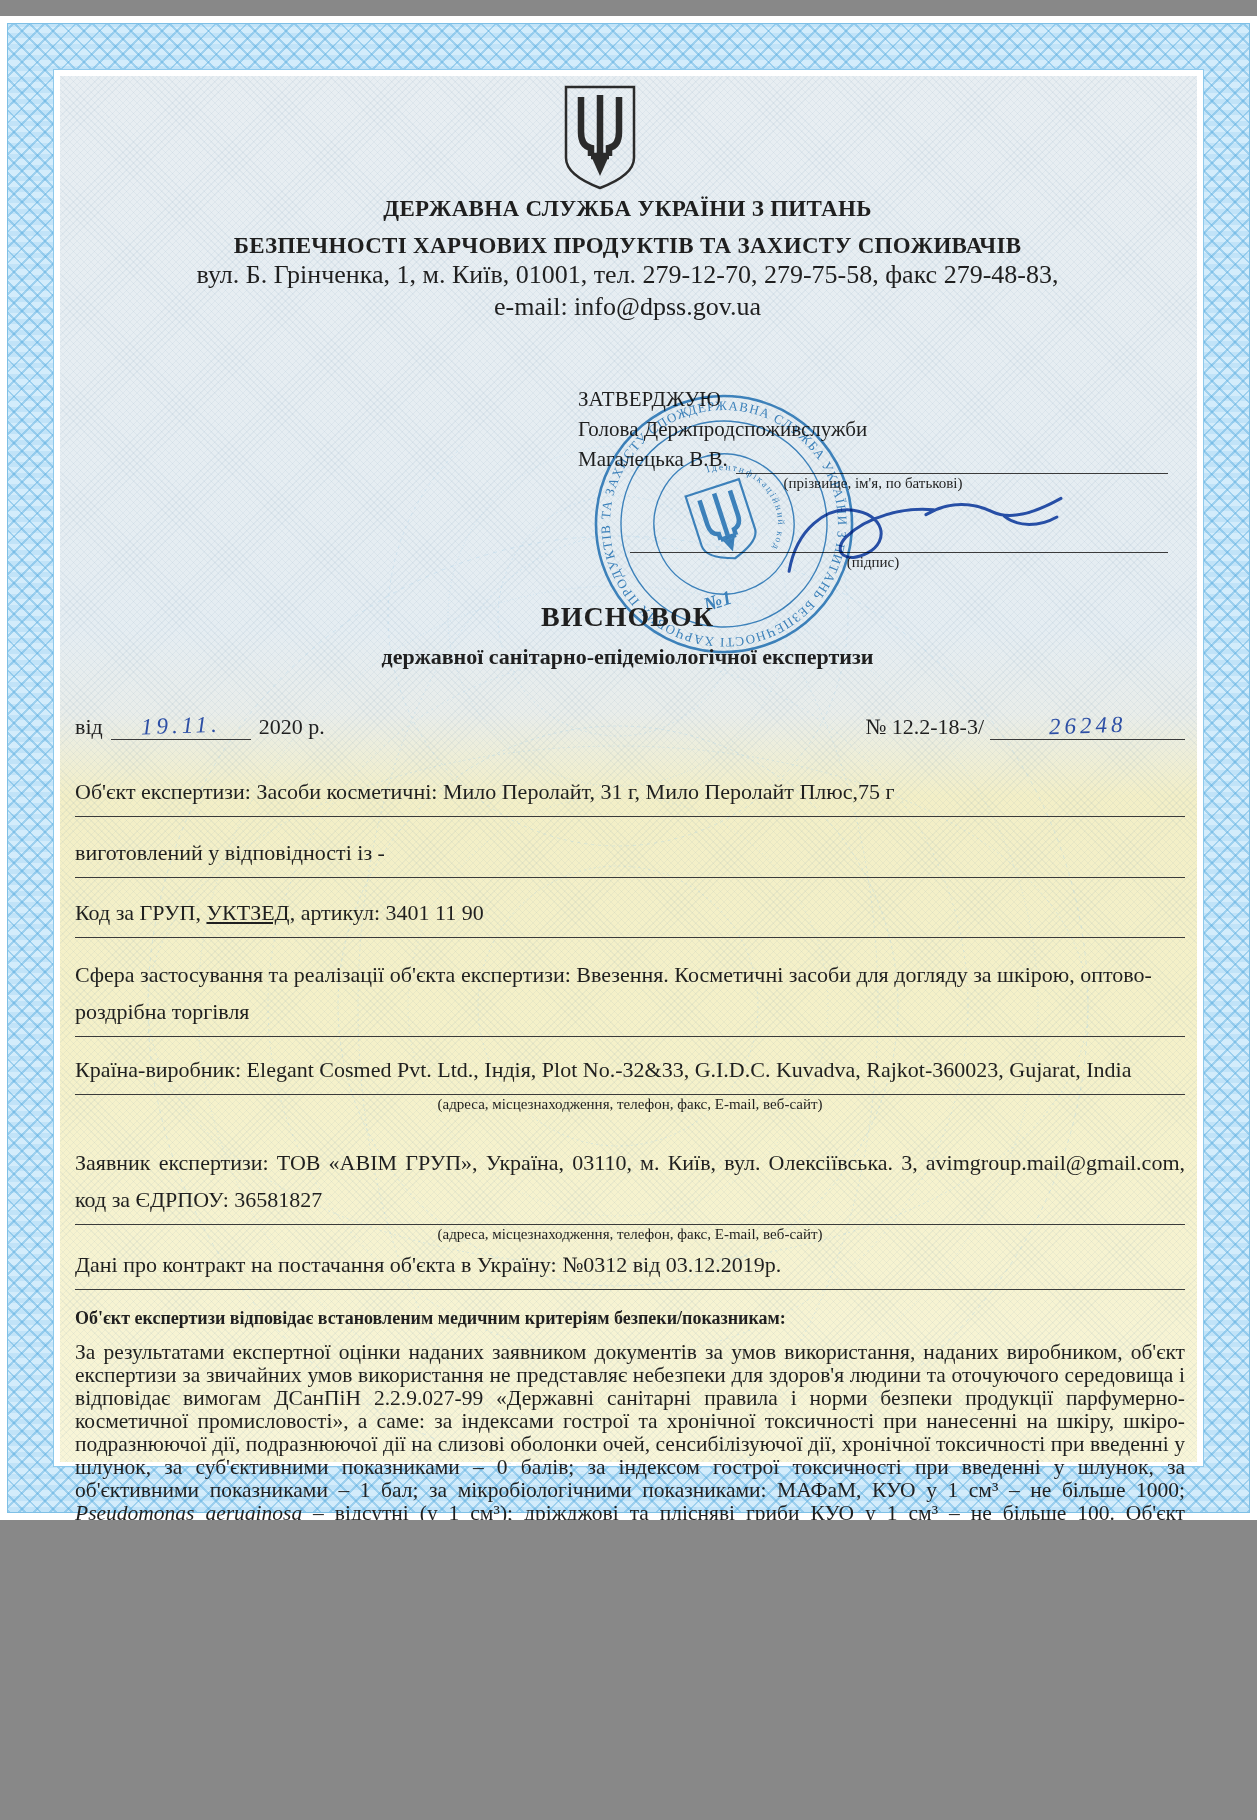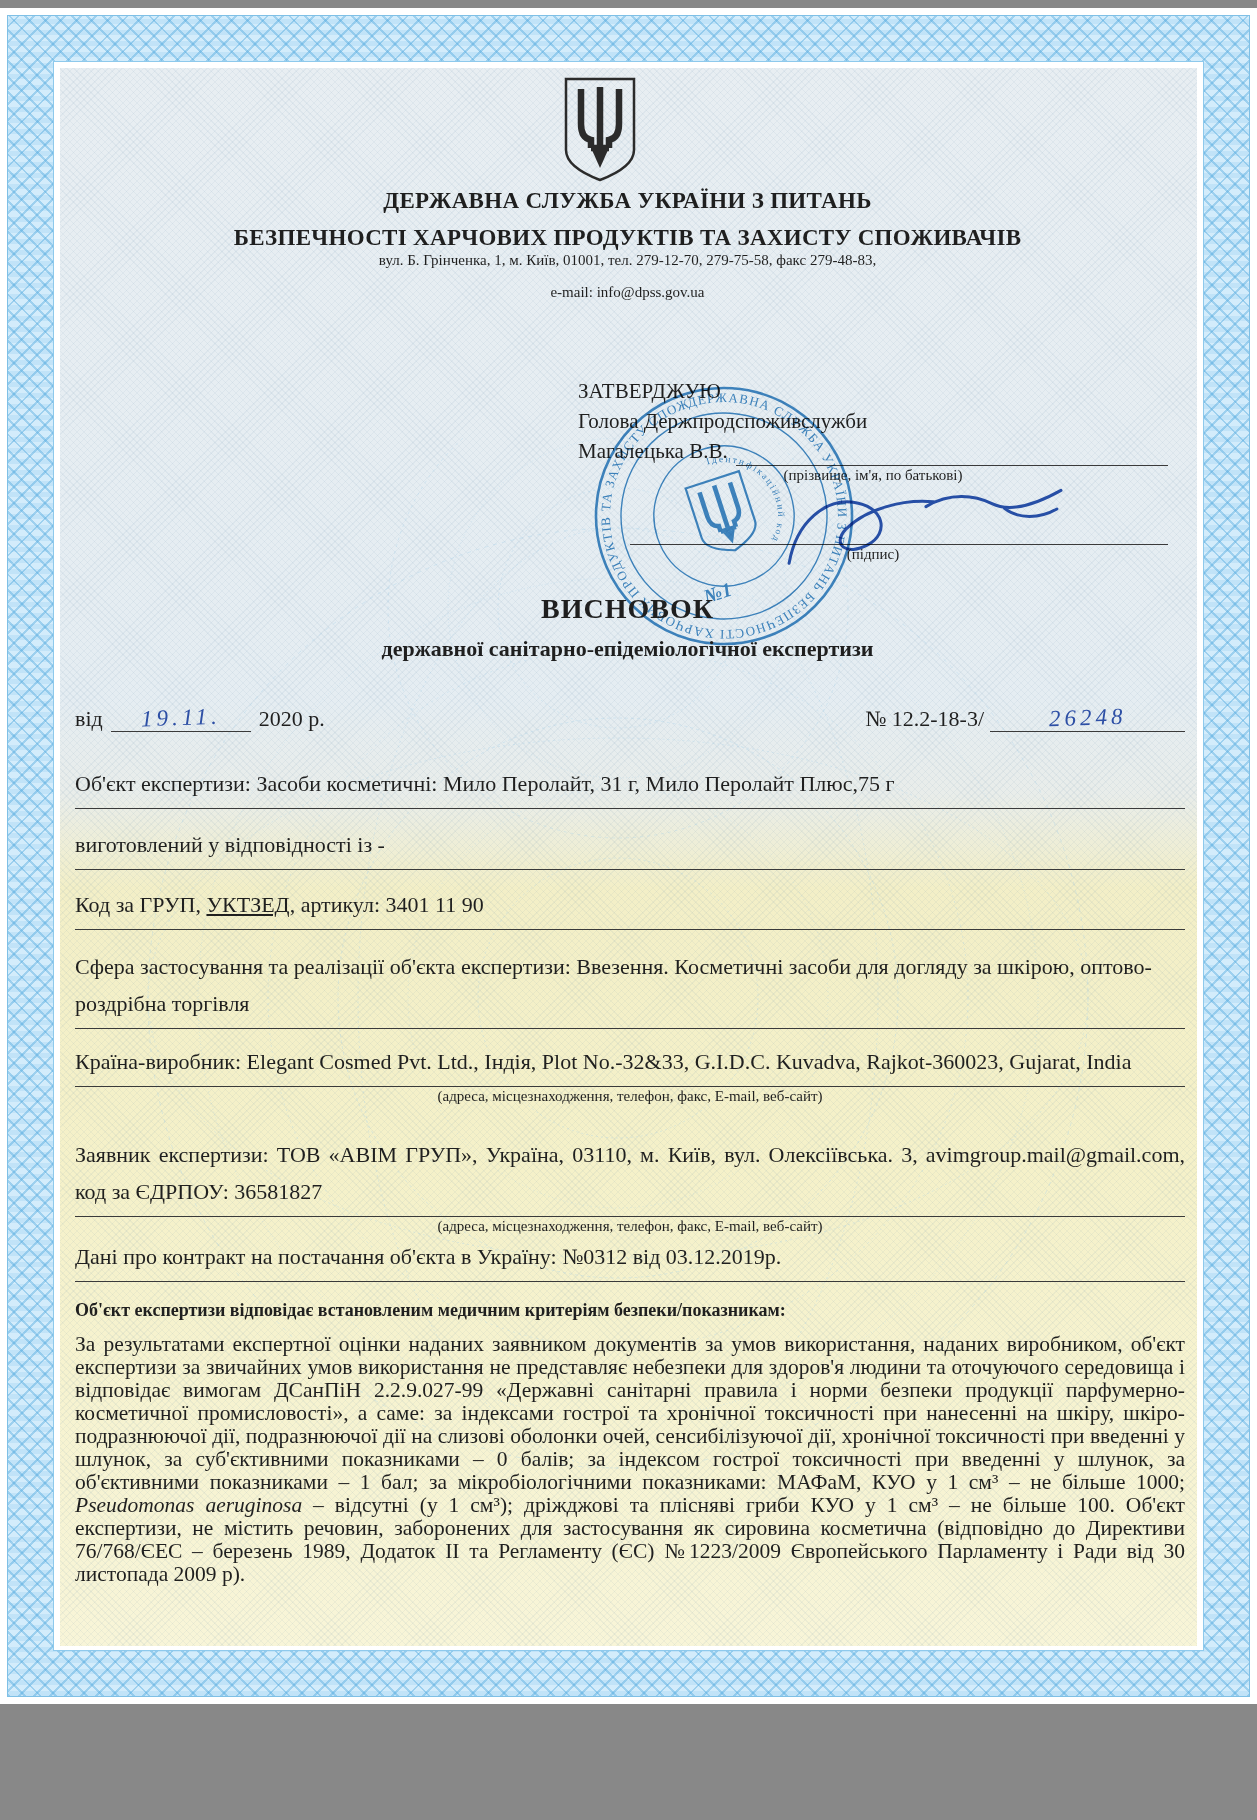--- a/index.html
+++ b/index.html
@@ -1,19 +1,19 @@
 <!DOCTYPE html>
 <html><head>
 <meta charset="utf-8">
 <style>
   html,body{margin:0;padding:0;background:#888;}
   .page{
-    position:relative;width:1257px;height:1696px;background:#ffffff;
+    position:relative;width:1257px;height:1504px;background:#ffffff;
     font-family:"Liberation Serif","DejaVu Serif",serif;color:#1f1f1f;
-    overflow:hidden;margin:8px auto;
+    overflow:hidden;margin:16px auto;
   }
   
   .border-band{
     position:absolute;inset:8px;
     background:
       repeating-linear-gradient(45deg, rgba(84,170,222,.42) 0 2px, rgba(84,170,222,0) 2px 11px),
       repeating-linear-gradient(-45deg, rgba(84,170,222,.42) 0 2px, rgba(84,170,222,0) 2px 11px),
       repeating-linear-gradient(0deg, rgba(140,200,238,.25) 0 5px, rgba(140,200,238,0) 5px 11px),
       #d3ecfb;
     outline:1px solid #7fc0e6;
@@ -28,21 +28,21 @@
     background:
       repeating-linear-gradient(45deg, rgba(96,136,168,.08) 0 1px, rgba(96,136,168,0) 1px 5px),
       repeating-linear-gradient(-45deg, rgba(96,136,168,.08) 0 1px, rgba(96,136,168,0) 1px 5px),
       linear-gradient(180deg,#e8eef2 0%,#e5edf2 40%,#e9edea 46%,#f3efc7 52%,#f5f1c9 70%,#f8f5d8 100%);
   }
   .watermark{position:absolute;left:58px;top:430px;pointer-events:none;}
   
   .abs{position:absolute;}
   .center-col{left:75px;width:1105px;text-align:center;}
   .org{font-weight:bold;font-size:23px;letter-spacing:.3px;}
-  .addr{font-size:15px;}
+  .addr{font-size:26px;}
   .approval{left:578px;top:368px;width:590px;font-size:21px;line-height:30px;}
   .name-row{display:flex;align-items:flex-end;}
   .name-rule{flex:1;border-bottom:1.6px solid #3a3a3a;margin-left:8px;height:24px;}
   .small-cap{font-size:15px;line-height:18px;text-align:center;}
   .sig-rule{margin-left:52px;border-bottom:1.6px solid #3a3a3a;height:38px;margin-top:22px;}
   .mp{padding-left:214px;font-size:22px;margin-top:8px;}
   .title-main{font-weight:bold;font-size:28px;letter-spacing:1px;}
   .title-sub{font-weight:bold;font-size:22px;}
   .meta-row{left:75px;top:697px;width:1110px;display:flex;justify-content:space-between;font-size:22px;}
   .meta-group{display:flex;align-items:flex-end;}

